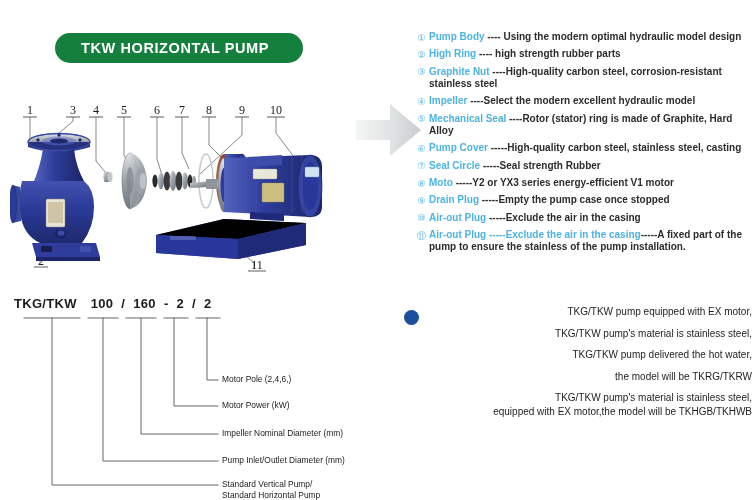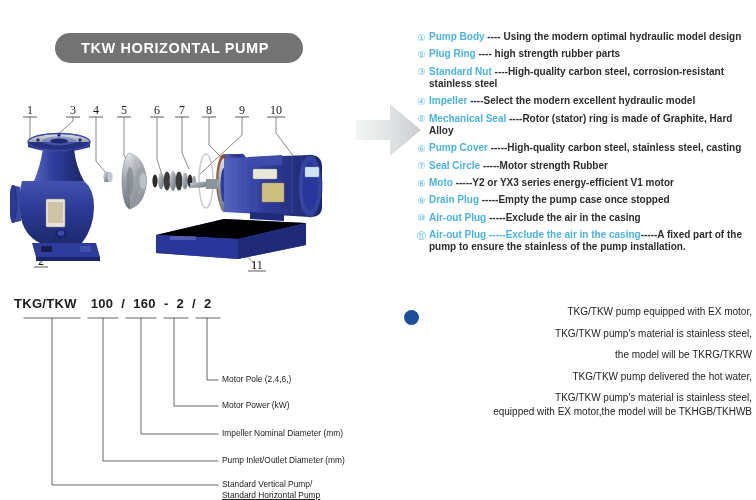--- a/index.html
+++ b/index.html
@@ -14,21 +14,21 @@
     position: relative;
     width: 756px; height: 500px;
     background: #ffffff;
   }
 
   
   #title-banner {
     position: absolute;
     left: 55px; top: 33px;
     width: 248px; height: 30px;
-    background: #737373;
+    background: #15803d;
     border-radius: 15px;
     display: flex;
     align-items: center;
     padding-left: 26px;
   }
   #title-banner .txt {
     color: #ffffff;
     font-size: 14.5px;
     font-weight: bold;
     letter-spacing: 0.6px;
@@ -356,46 +356,46 @@
 
   <div id="legend">
 
     <div class="legend-row">
       <span class="legend-num">①</span>
       <span class="legend-text"><span class="part">Pump Body</span><span> ---- </span><span>Using the modern optimal hydraulic model design</span></span>
     </div>
 
     <div class="legend-row">
       <span class="legend-num">②</span>
-      <span class="legend-text"><span class="part">Plug Ring</span><span> ---- </span><span>high strength rubber parts</span></span>
+      <span class="legend-text"><span class="part">High Ring</span><span> ---- </span><span>high strength rubber parts</span></span>
     </div>
 
     <div class="legend-row">
       <span class="legend-num">③</span>
-      <span class="legend-text"><span class="part">Standard Nut</span><span> ----</span><span>High-quality carbon steel, corrosion-resistant stainless steel</span></span>
+      <span class="legend-text"><span class="part">Graphite Nut</span><span> ----</span><span>High-quality carbon steel, corrosion-resistant stainless steel</span></span>
     </div>
 
     <div class="legend-row">
       <span class="legend-num">④</span>
       <span class="legend-text"><span class="part">Impeller</span><span> ----</span><span>Select the modern excellent hydraulic model</span></span>
     </div>
 
     <div class="legend-row">
       <span class="legend-num">⑤</span>
       <span class="legend-text"><span class="part">Mechanical Seal</span><span> ----</span><span>Rotor (stator) ring is made of Graphite, Hard Alloy</span></span>
     </div>
 
     <div class="legend-row">
       <span class="legend-num">⑥</span>
       <span class="legend-text"><span class="part">Pump Cover</span><span> -----</span><span>High-quality carbon steel, stainless steel, casting</span></span>
     </div>
 
     <div class="legend-row">
       <span class="legend-num">⑦</span>
-      <span class="legend-text"><span class="part">Seal Circle</span><span> -----</span><span>Motor strength Rubber</span></span>
+      <span class="legend-text"><span class="part">Seal Circle</span><span> -----</span><span>Seal strength Rubber</span></span>
     </div>
 
     <div class="legend-row">
       <span class="legend-num">⑧</span>
       <span class="legend-text"><span class="part">Moto</span><span> -----</span><span>Y2 or YX3 series energy-efficient V1 motor</span></span>
     </div>
 
     <div class="legend-row">
       <span class="legend-num">⑨</span>
       <span class="legend-text"><span class="part">Drain Plug</span><span> -----</span><span>Empty the pump case once stopped</span></span>
@@ -452,28 +452,28 @@
 
         <path d="M38,4 L38,171 L204,171"></path>
       </g>
     </svg>
 
     <div class="mb-label" style="left:208px; top:78px;">Motor Pole (2,4,6,)</div>
     <div class="mb-label" style="left:208px; top:104px;">Motor Power  (kW)</div>
     <div class="mb-label" style="left:208px; top:132px;">Impeller Nominal Diameter (mm)</div>
     <div class="mb-label" style="left:208px; top:159px;">Pump Inlet/Outlet Diameter (mm)</div>
     <div class="mb-label" style="left:208px; top:183px;">Standard Vertical Pump/</div>
-    <div class="mb-label" style="left:208px; top:194px;text-decoration:underline;">Standard  Horizontal Pump</div>
+    <div class="mb-label" style="left:208px; top:194px;">Standard  Horizontal Pump</div>
   </div>
 
   <div id="notes">
     <div id="notes-bullet"></div>
     <div id="notes-lines">
       <div class="note-line">TKG/TKW pump equipped with EX motor,</div>
       <div class="note-line">TKG/TKW pump's material is stainless steel,</div>
+      <div class="note-line">TKG/TKW pump delivered the hot water,</div>
       <div class="note-line indent">the model will be TKRG/TKRW</div>
-      <div class="note-line">TKG/TKW pump delivered the hot water,</div>
       <div class="note-line tight">TKG/TKW pump's material is stainless steel,</div>
       <div class="note-line">equipped with EX motor,the model will be TKHGB/TKHWB</div>
     </div>
   </div>
 
 </div>
 
 </body></html>

